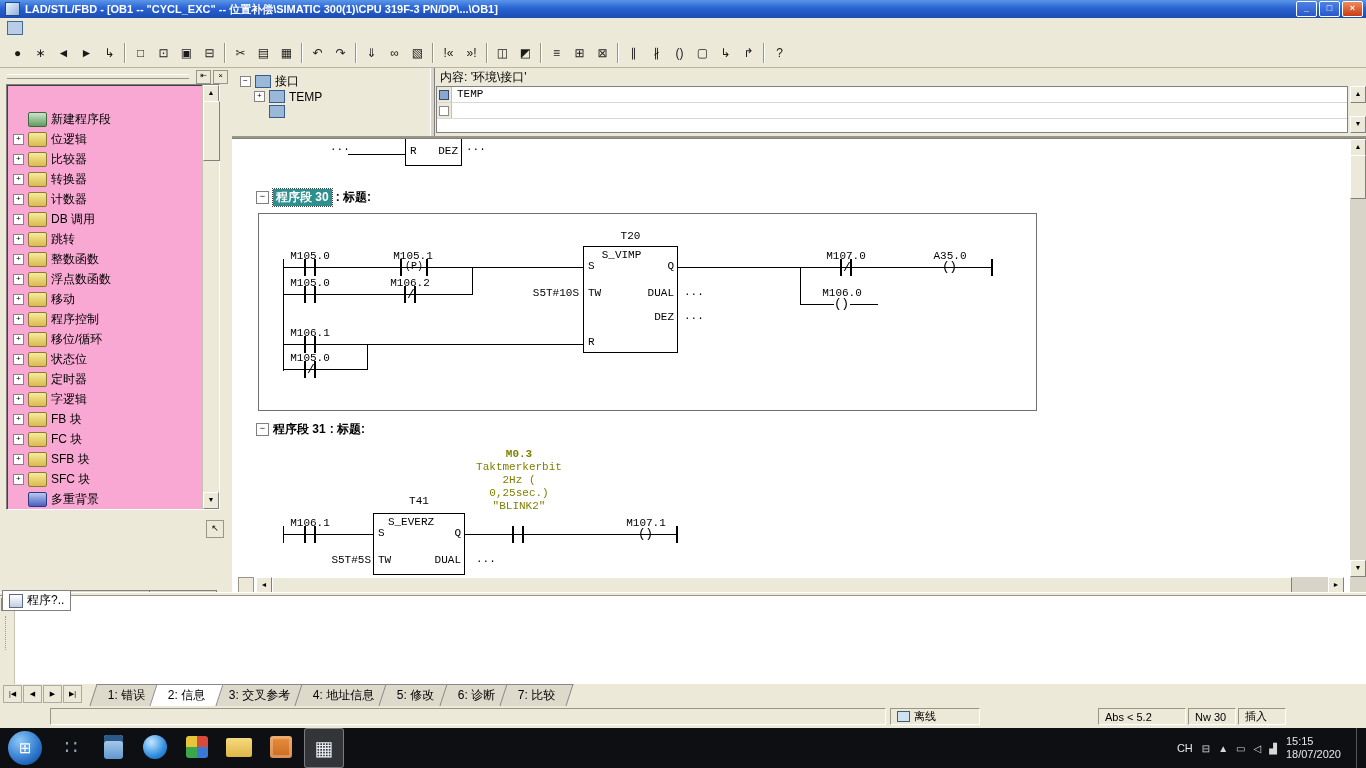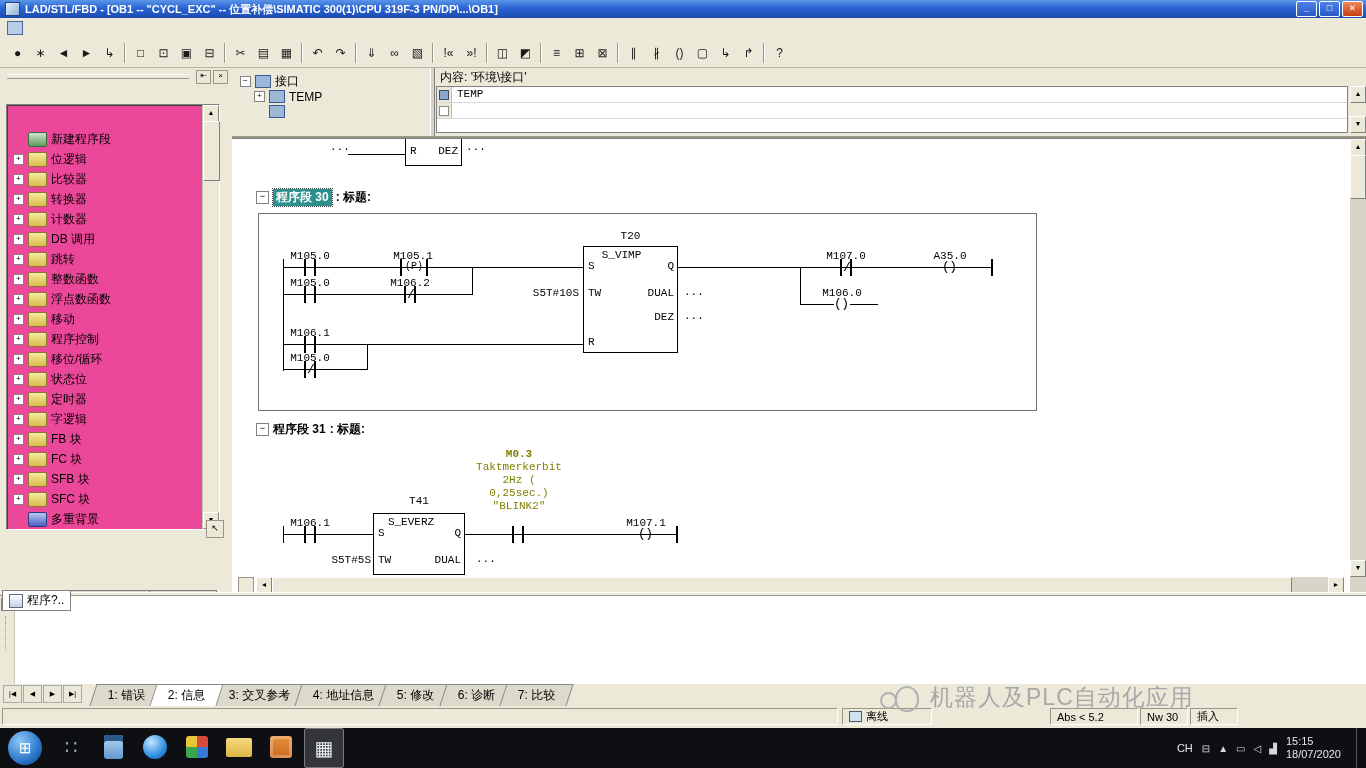--- a/index.html
+++ b/index.html
@@ -31,21 +31,21 @@
     font-size:13px;color:#1a1a1a;border:1px solid transparent;box-sizing:border-box;}
   .tb.sep{width:2px;height:20px;border:none;border-left:1px solid #9a9686;border-right:1px solid #fff;margin:0 3px;}
   .tb .tb-g{white-space:nowrap;font-size:12px;}
 
   
   .sidebar{position:absolute;left:0;top:68px;width:232px;height:528px;background:#ECE9D8;}
   .sb-top{position:absolute;left:2px;top:1px;width:226px;height:15px;display:flex;align-items:center;}
   .sb-grip{flex:1;height:3px;border-top:1px solid #fff;border-bottom:1px solid #9a9686;margin:0 5px;}
   .sb-btn{width:13px;height:12px;border:1px solid #9a9686;background:#ECE9D8;font-size:8px;
     line-height:10px;text-align:center;margin-left:2px;}
-  .tree{position:absolute;left:6px;top:36px;width:212px;height:424px;background:#ec4899;
+  .tree{position:absolute;left:6px;top:16px;width:212px;height:424px;background:#f9a8d4;
     border:1px solid #808080;border-right-color:#fff;border-bottom-color:#fff;box-shadow:inset 1px 1px 0 #404040;}
   .tree-inner{position:absolute;left:1px;top:0;right:16px;bottom:1px;overflow:hidden;padding-top:24px;}
   .tree-item{height:20px;display:flex;align-items:center;gap:4px;padding-left:5px;white-space:nowrap;}
   .expander{width:9px;height:9px;border:1px solid #848484;background:#fff;font:8px/8px "Liberation Mono",monospace;
     text-align:center;flex:0 0 9px;}
   .expander::before{content:"+";}
   .no-expand .expander{visibility:hidden;}
   .tree-icon{width:17px;height:13px;background:linear-gradient(#f6eb9e,#d9ba4d);border:1px solid #8a7a30;
     border-radius:2px;flex:0 0 17px;}
   .tree-item:first-child .tree-icon{background:linear-gradient(#cfe2cf,#5f9e5f);border-color:#3a6a3a;}
@@ -142,21 +142,21 @@
   .navbtn{width:17px;height:16px;font-size:7px;display:flex;align-items:center;justify-content:center;
     border:1px solid #aaa;background:#ECE9D8;margin:0 1px 3px 0;white-space:nowrap;}
   .btabs{display:flex;margin-left:10px;}
   .btab{height:19px;padding:1px 14px;border:1px solid #888;border-bottom:none;background:#dedacb;
     margin-right:-7px;transform:skewX(-18deg);display:flex;align-items:center;white-space:nowrap;}
   .btab>span{transform:skewX(18deg);}
   .btab.active{background:#fff;z-index:2;}
 
   .statusbar{position:absolute;left:0;top:706px;width:1366px;height:22px;background:#ECE9D8;font-size:11px;}
   .scell{position:absolute;top:2px;height:17px;border:1px solid;border-color:#9a9686 #fff #fff #9a9686;
-    padding:1px 6px;box-sizing:border-box;display:flex;align-items:center;gap:4px;white-space:nowrap;}
+    padding:1px 6px;box-sizing:border-box;display:flex;align-items:center;gap:4px;white-space:nowrap;margin-left:48px;}
   .off-ic{width:11px;height:9px;border:1px solid #4a5a6a;background:#cfe2ee;}
 
   .watermark{position:absolute;left:878px;top:682px;z-index:40;display:flex;align-items:center;gap:8px;
     color:#a8a8a8;font-size:23px;letter-spacing:1px;}
   .wm-doodle{width:44px;height:28px;position:relative;flex:0 0 44px;}
   .wm-doodle::before{content:"";position:absolute;left:2px;top:8px;width:13px;height:13px;border:2px solid #b2b2b2;border-radius:50%;}
   .wm-doodle::after{content:"";position: absolute;left:17px;top:2px;width:20px;height:22px;border:2px solid #b2b2b2;
     border-radius:50% 50% 45% 45%;}
 
   
@@ -678,24 +678,20 @@
       <span>Abs &lt; 5.2</span>
     </div>
     <div class="scell" style="left:1140px;width:48px" data-name="network-number">
       <span>Nw 30</span>
     </div>
     <div class="scell" style="left:1190px;width:48px" data-name="insert-mode">
       <span>插入</span>
     </div>
   </div>
 
-  <div class="watermark" data-name="watermark">
-    <span class="wm-doodle" data-name="watermark-logo-icon"></span>
-    <span>机器人及PLC自动化应用</span>
-  </div>
 
   <div class="taskbar" data-name="taskbar">
     <div class="start" data-name="start-button"></div>
     <div style="display:flex">
 
     <div class="tkicon" data-name="task-view-icon"></div>
         <div class="tkicon" data-name="calculator-icon"></div>
         <div class="tkicon" data-name="browser-icon"></div>
         <div class="tkicon" data-name="step7-icon"></div>
         <div class="tkicon" data-name="folder-icon"></div>

